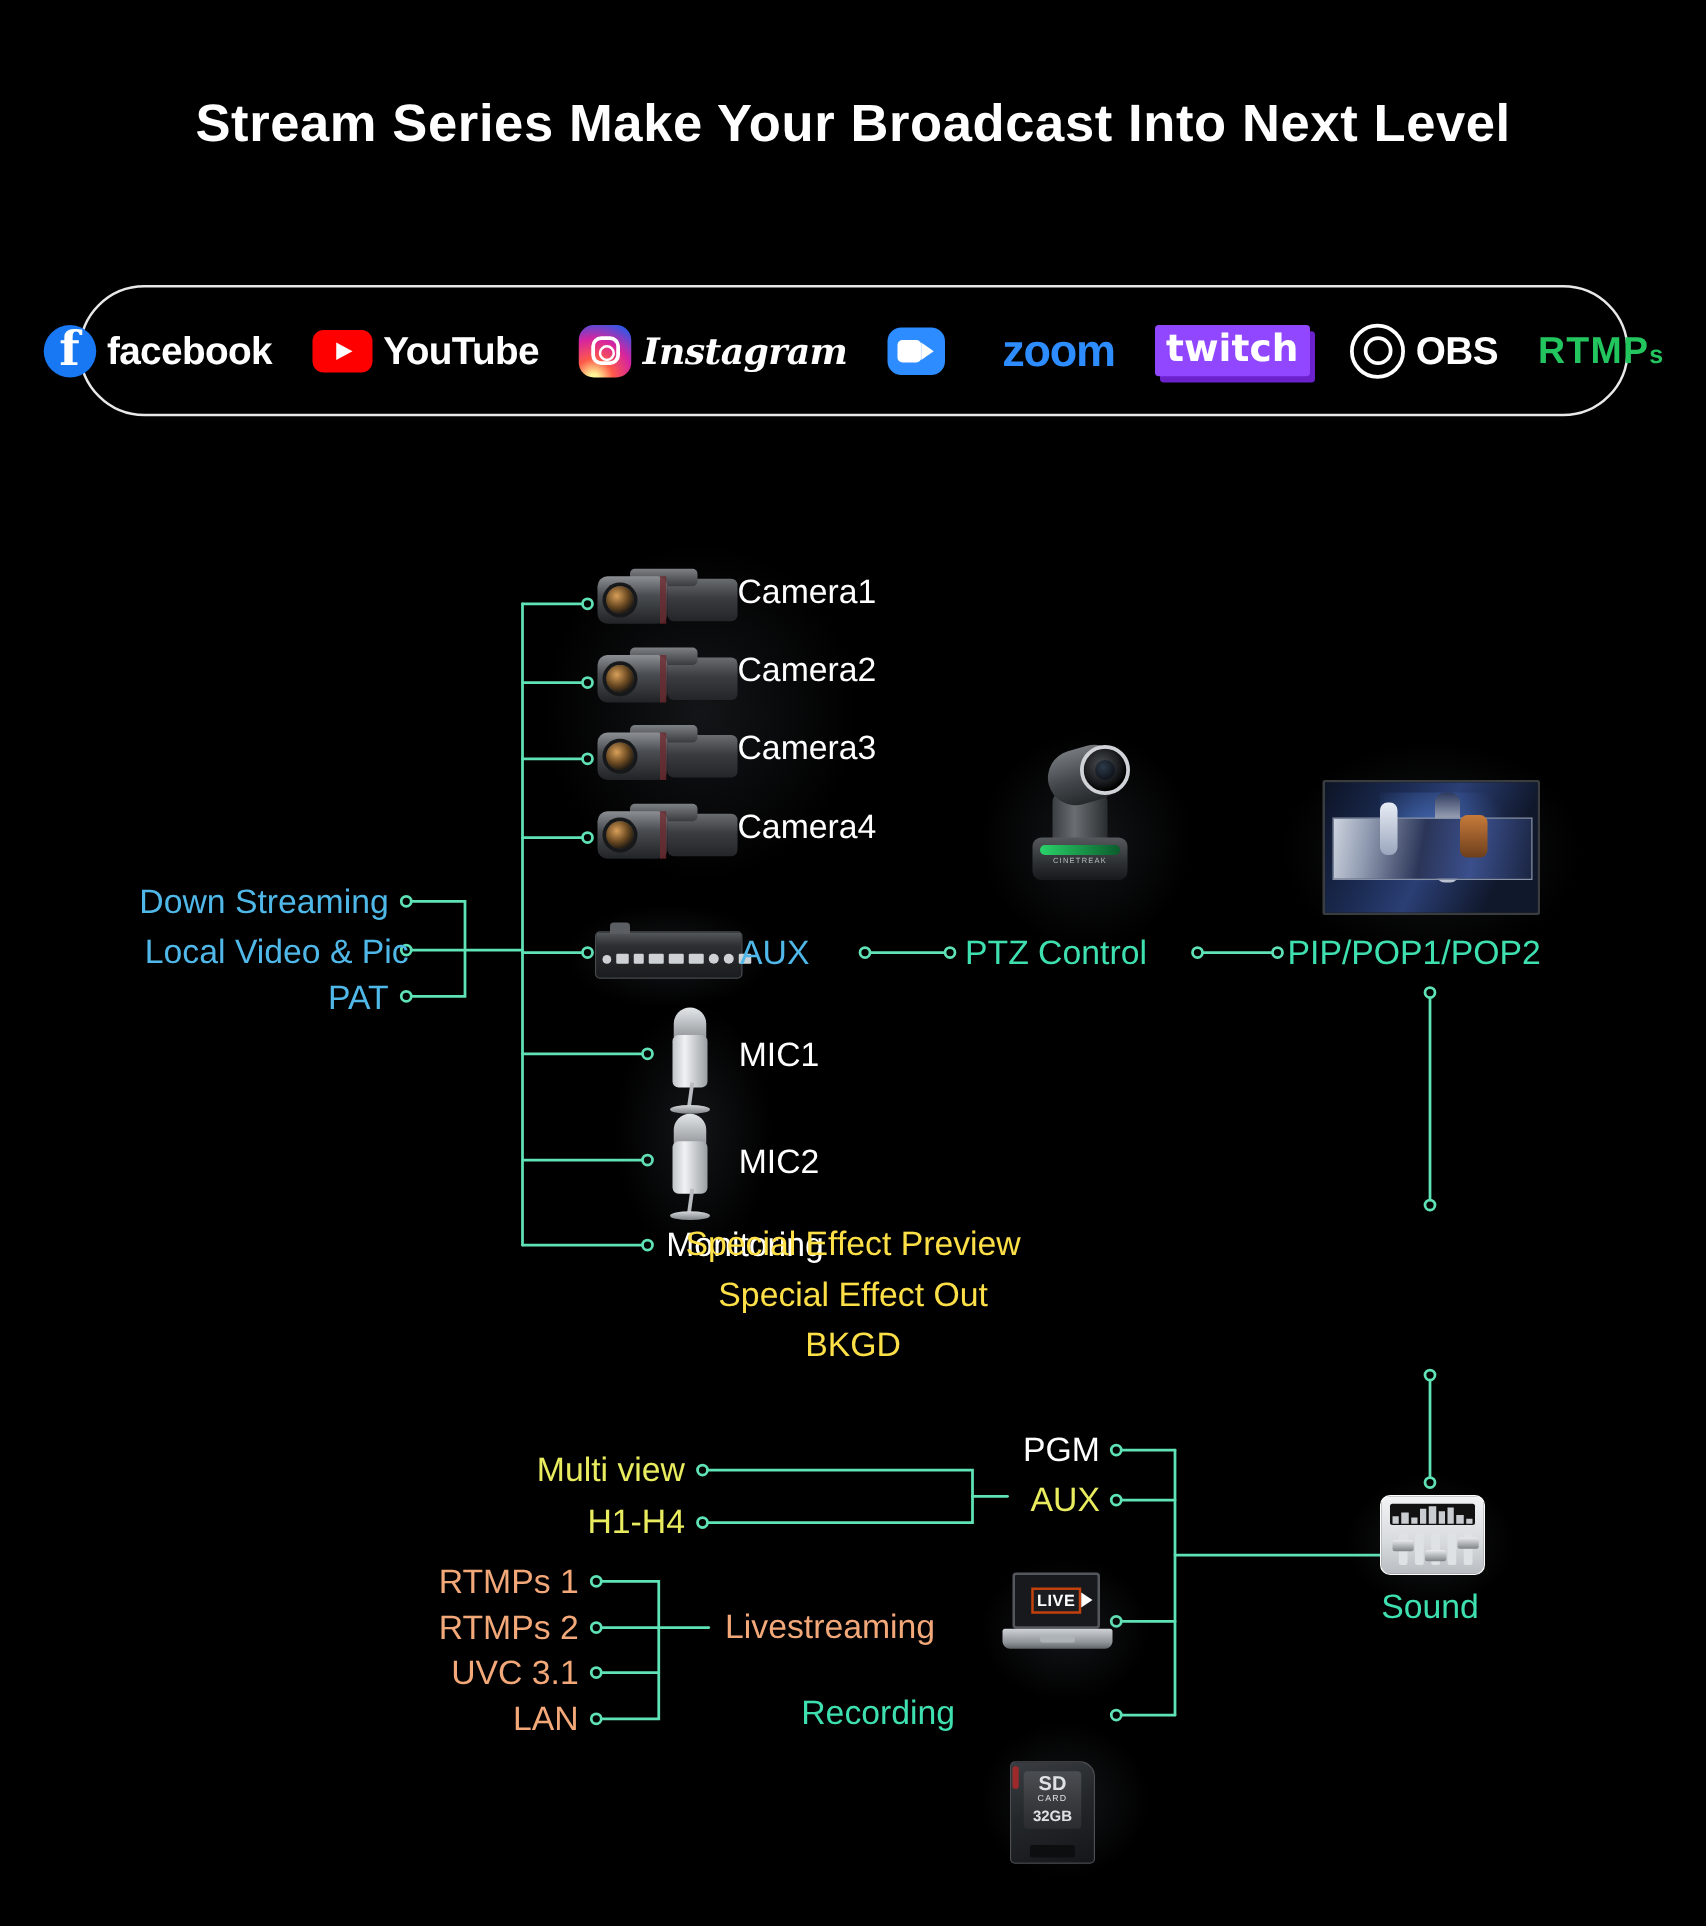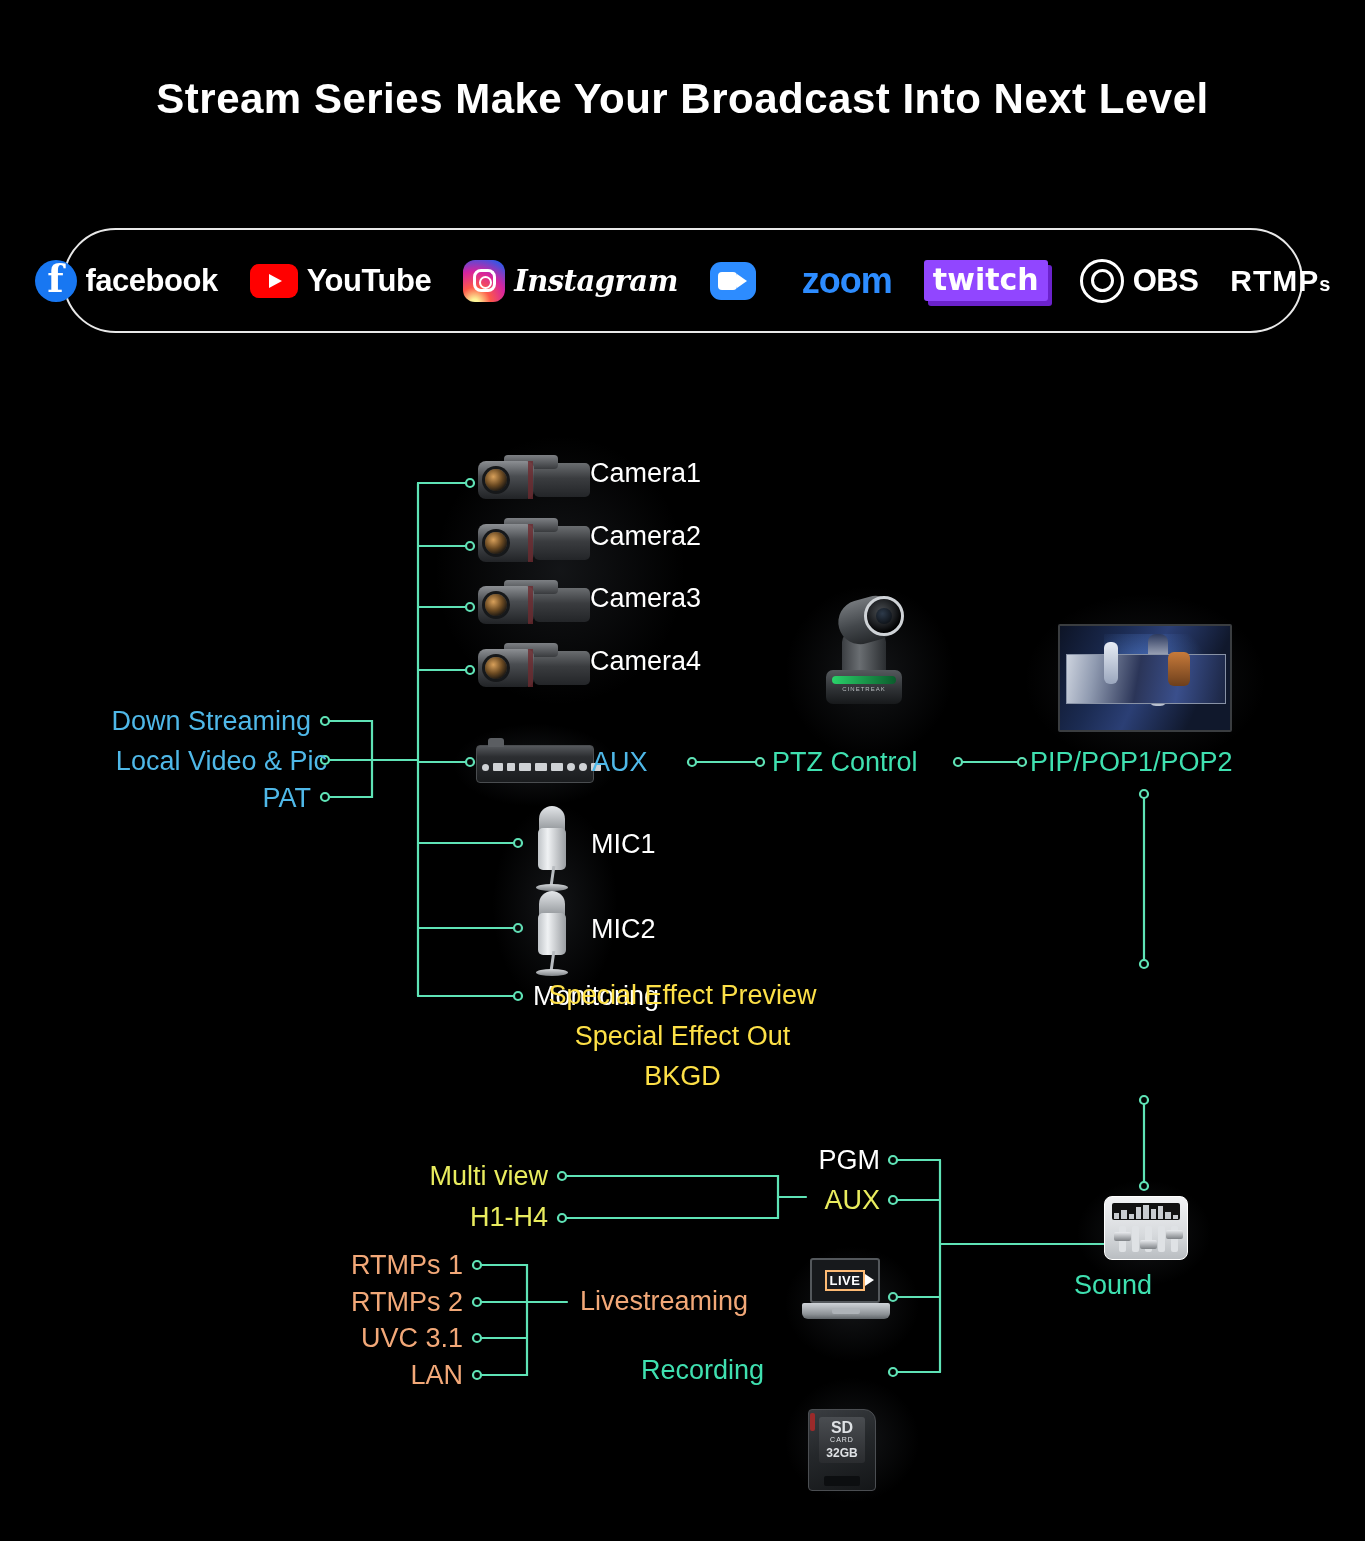--- a/index.html
+++ b/index.html
@@ -44,21 +44,21 @@
   .zoom-badge{width:46px;height:38px;border-radius:11px;background:#2D8CFF;position:relative;flex:0 0 auto;}
   .zoom-badge::before{content:"";position:absolute;left:8px;top:10px;width:19px;height:18px;background:#fff;border-radius:4px;}
   .zoom-badge::after{content:"";position:absolute;left:27px;top:12px;border-left:10px solid #fff;
      border-top:7px solid transparent;border-bottom:7px solid transparent;}
   .twitch-word{font-family:"DejaVu Sans", sans-serif;font-weight:bold;font-size:30px;color:#fff;
      background:#9146FF;padding:2px 9px 4px;border-radius:3px;letter-spacing:0px;
      box-shadow:4px 5px 0 #6b22cc;}
   .obs-badge{width:44px;height:44px;border-radius:50%;border:3px solid #fff;position:relative;flex:0 0 auto;}
   .obs-badge::after{content:"";position:absolute;left:8px;top:7px;width:17px;height:17px;border-radius:50%;
      border:3px solid #fff;}
-  .rtmp-word{font-family:"Liberation Sans", sans-serif;font-weight:bold;font-size:30px;color:#ffffff;letter-spacing:1px;}
+  .rtmp-word{font-family:"Liberation Sans", sans-serif;font-weight:bold;font-size:30px;color:#22c55e;letter-spacing:1px;}
   .rtmp-word small{font-size:20px;}
 
   
   #wires{position:absolute;left:0;top:0;width:1365px;height:1541px;pointer-events:none;}
 
   
   .lbl{position:absolute;font-family:"Liberation Sans", sans-serif;font-size:27px;white-space:nowrap;}
   .lbl.white{color:#ffffff;}
   .lbl.blue{color:#4FB8E8;}
   .lbl.mint{color:#3FE0B0;}
@@ -134,21 +134,21 @@
   .tv-fig.b{left:88px;top:8px;width:20px;height:72px;border-radius:8px;
      background:linear-gradient(180deg,#2d3a5e 0%,#d6dbe6 45%,#b9c0cf 100%);}
   .tv-fig.c{left:108px;top:26px;width:22px;height:34px;border-radius:6px;
      background:linear-gradient(180deg,#c77a3a,#6d3f1c);}
 
   
   .laptop{width:88px;height:68px;}
   .lp-screen{position:absolute;left:8px;top:0;width:70px;height:45px;border-radius:3px;
      background:#17191c;border:2px solid #54585c;display:flex;align-items:center;justify-content:center;}
   .lp-live{font-family:"Liberation Sans",sans-serif;font-weight:bold;font-size:13px;color:#fff;
-     background:#1b1d20;letter-spacing:0.5px;position:relative;padding:1px 3px;border:2px solid #fdba74;}
+     background:#1b1d20;letter-spacing:0.5px;position:relative;padding:1px 3px;border:2px solid #c2410c;}
   .lp-live::after{content:"";position:absolute;right:-11px;top:2px;border-left:9px solid #fff;
      border-top:6px solid transparent;border-bottom:6px solid transparent;}
   .lp-base{position:absolute;left:0;top:45px;width:88px;height:16px;
      background:linear-gradient(180deg,#cfd3d8 0%,#8d9296 70%,#5f6468 100%);
      border-radius:2px 2px 6px 6px;}
   .lp-pad{position:absolute;left:30px;top:50px;width:28px;height:6px;background:#aeb3b8;border-radius:2px;}
 
   
   .sd{width:68px;height:82px;}
   .sd-body{position:absolute;inset:0;border-radius:4px 12px 4px 4px;
@@ -449,15 +449,15 @@
     </div>
     <div class="mx-fader" style="left:15px;top:30px;height:26px;"></div>
     <div class="mx-fader" style="left:28px;top:30px;height:26px;"></div>
     <div class="mx-fader" style="left:41px;top:30px;height:26px;"></div>
     <div class="mx-fader" style="left:54px;top:30px;height:26px;"></div>
     <div class="mx-fader" style="left:67px;top:30px;height:26px;"></div>
     <div class="mx-knob" style="left:10px;top:36px;"></div>
     <div class="mx-knob" style="left:36px;top:44px;"></div>
     <div class="mx-knob" style="left:62px;top:34px;"></div>
   </div>
-  <div class="lbl mint" style="left:1074px;top:1270px;width:140px;">Sound</div>
+  <div class="lbl mint" style="left:1074px;top:1270px;width:140px;text-align:center;">Sound</div>
 
 </div>
 
 </body></html>

